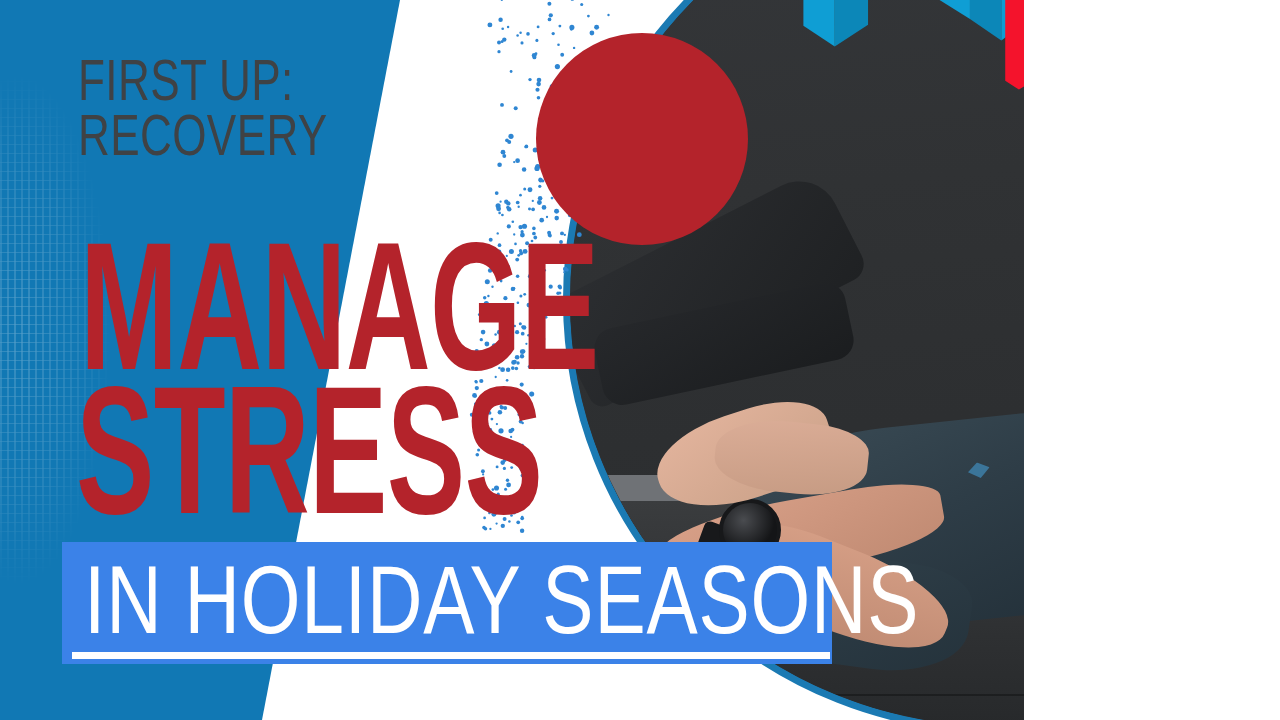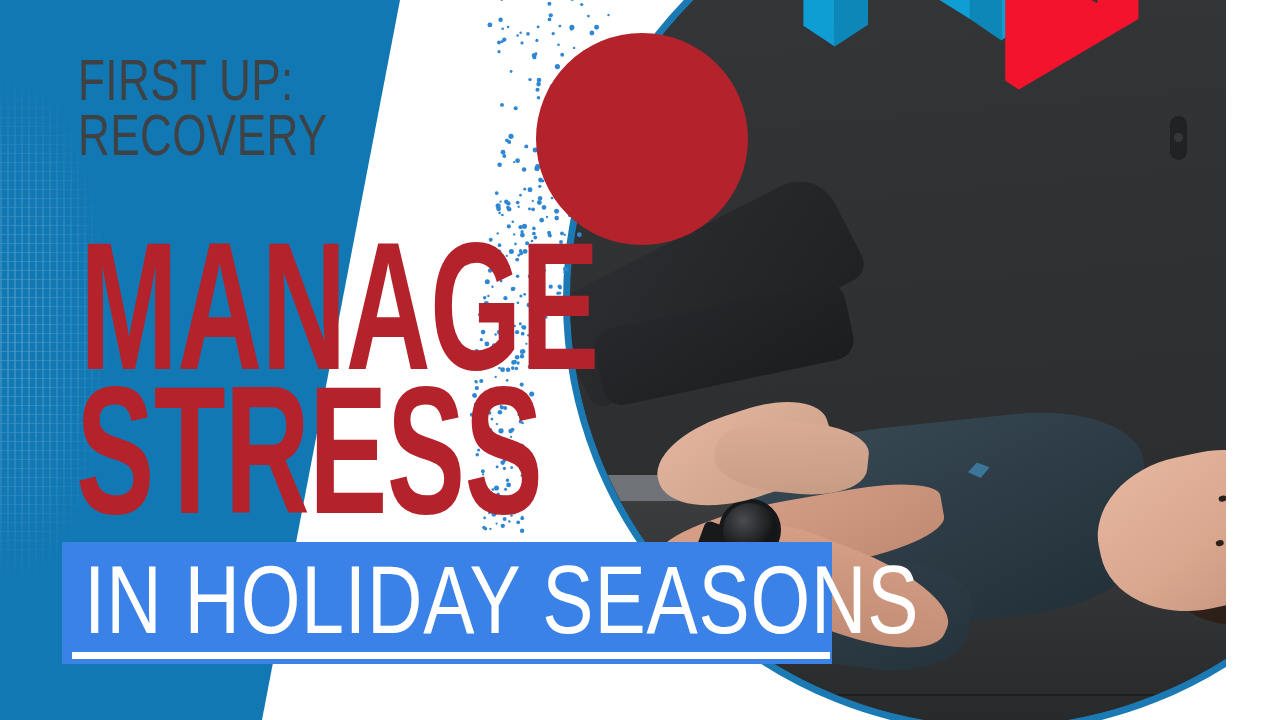--- a/index.html
+++ b/index.html
@@ -3,21 +3,21 @@
 <meta charset="utf-8">
 <title>Manage Stress In Holiday Seasons</title>
 <style>
   html,body{margin:0;padding:0;}
   body{
     width:1280px;height:720px;overflow:hidden;
     font-family:"Liberation Sans", sans-serif;
     background:#ffffff;
   }
   #stage{
-    position:relative;width:1226px;height:720px;overflow:hidden;
+    position:relative;width:1024px;height:720px;overflow:hidden;
     background:#ffffff;
   }
 
   
   .blue-wedge{
     position:absolute;left:0;top:0;width:470px;height:720px;
     background:#1178b4;
     clip-path:polygon(0 0, 400px 0, 262px 720px, 0 720px);
   }
   

